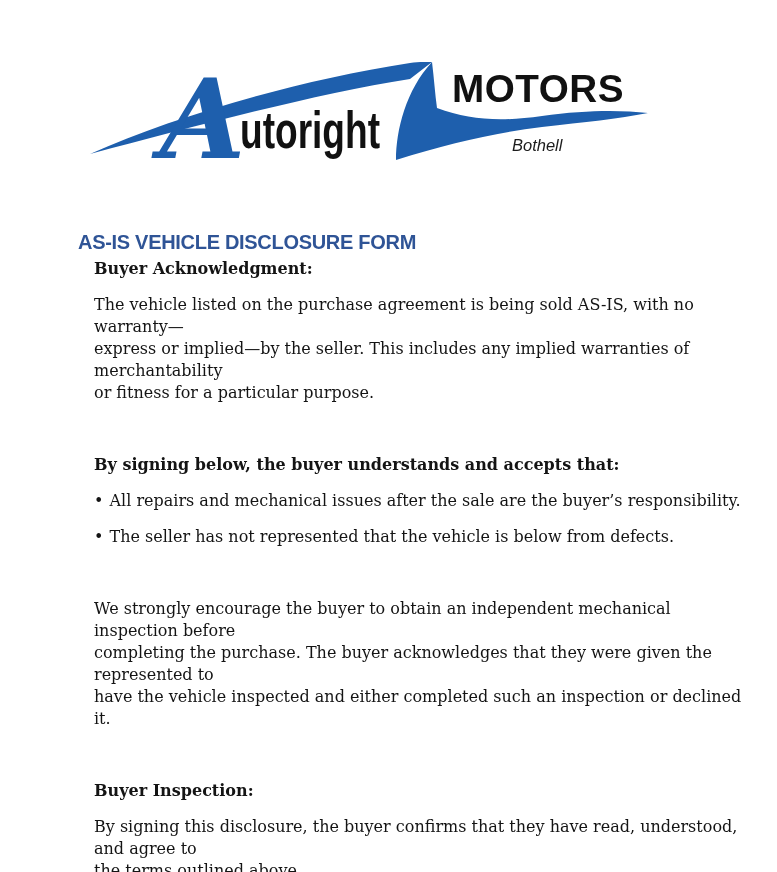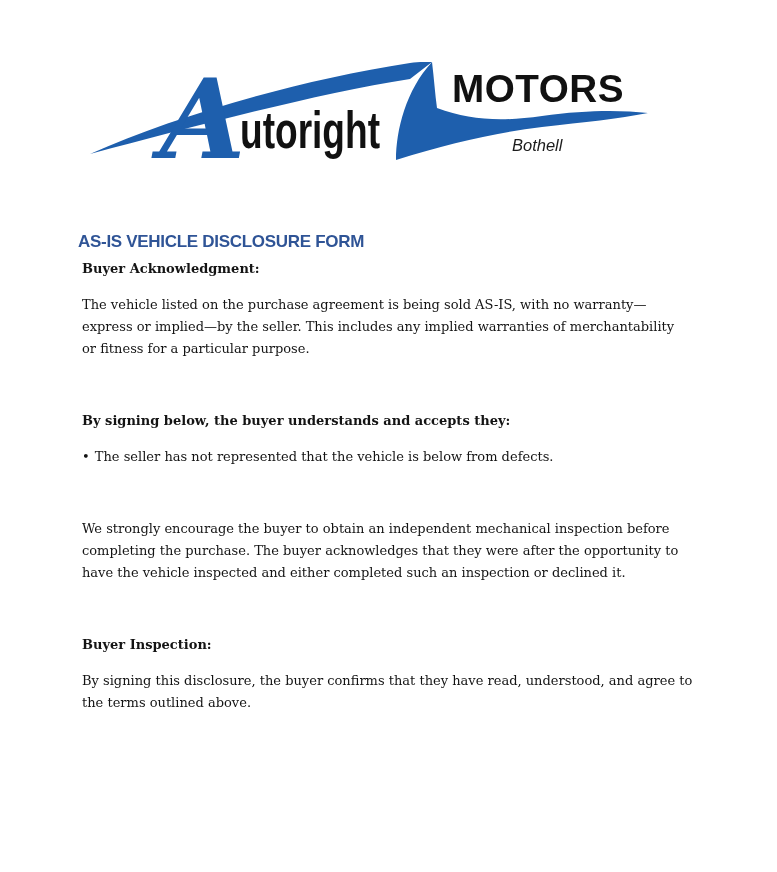--- a/index.html
+++ b/index.html
@@ -43,31 +43,31 @@
 
   
   .content {
     position: absolute;
     left: 78px;
     top: 229px;
     width: 680px;
   }
   .doc-heading {
     font-family: "Liberation Sans", sans-serif;
-    font-size: 17px;
+    font-size: 20px;
     font-weight: bold;
     letter-spacing: -0.3px;
     line-height: 26px;
     color: #2F5496;
     margin: 0 0 3px 0;
   }
   .para, .label, .bullet {
-    font-size: 13px;
+    font-size: 16px;
     line-height: 22px;
-    margin: 0 0 14px 4px;
+    margin: 0 0 14px 16px;
     white-space: pre-line;
     color: #141414;
   }
   .label { font-weight: bold; }
   .blank { height: 22px; margin-bottom: 14px; }
   .bullet .marker { margin-right: 1px; }
 </style>
 </head>
 <body>
 
@@ -105,32 +105,33 @@
     <h1 class="doc-heading">AS-IS VEHICLE DISCLOSURE FORM</h1>
 
     <p class="label">Buyer Acknowledgment:</p>
 
     <p class="para">The vehicle listed on the purchase agreement is being sold AS-IS, with no warranty—
 express or implied—by the seller. This includes any implied warranties of merchantability
 or fitness for a particular purpose.</p>
 
     <div class="blank"></div>
 
-    <p class="label">By signing below, the buyer understands and accepts they:</p>
+    <p class="label">By signing below, the buyer understands and accepts that:</p>
 
 
+    <p class="bullet"><span class="marker">•</span> <span>All repairs and mechanical issues after the sale are the buyer’s responsibility.</span></p>
 
     <p class="bullet"><span class="marker">•</span> <span>The seller has not represented that the vehicle is below from defects.</span></p>
 
 
     <div class="blank"></div>
 
 
     <p class="para">We strongly encourage the buyer to obtain an independent mechanical inspection before
-completing the purchase. The buyer acknowledges that they were after the opportunity to
+completing the purchase. The buyer acknowledges that they were given the represented to
 have the vehicle inspected and either completed such an inspection or declined it.</p>
 
     <div class="blank"></div>
 
     <p class="label">Buyer Inspection:</p>
 
     <p class="para">By signing this disclosure, the buyer confirms that they have read, understood, and agree to
 the terms outlined above.</p>
 
   </div>

